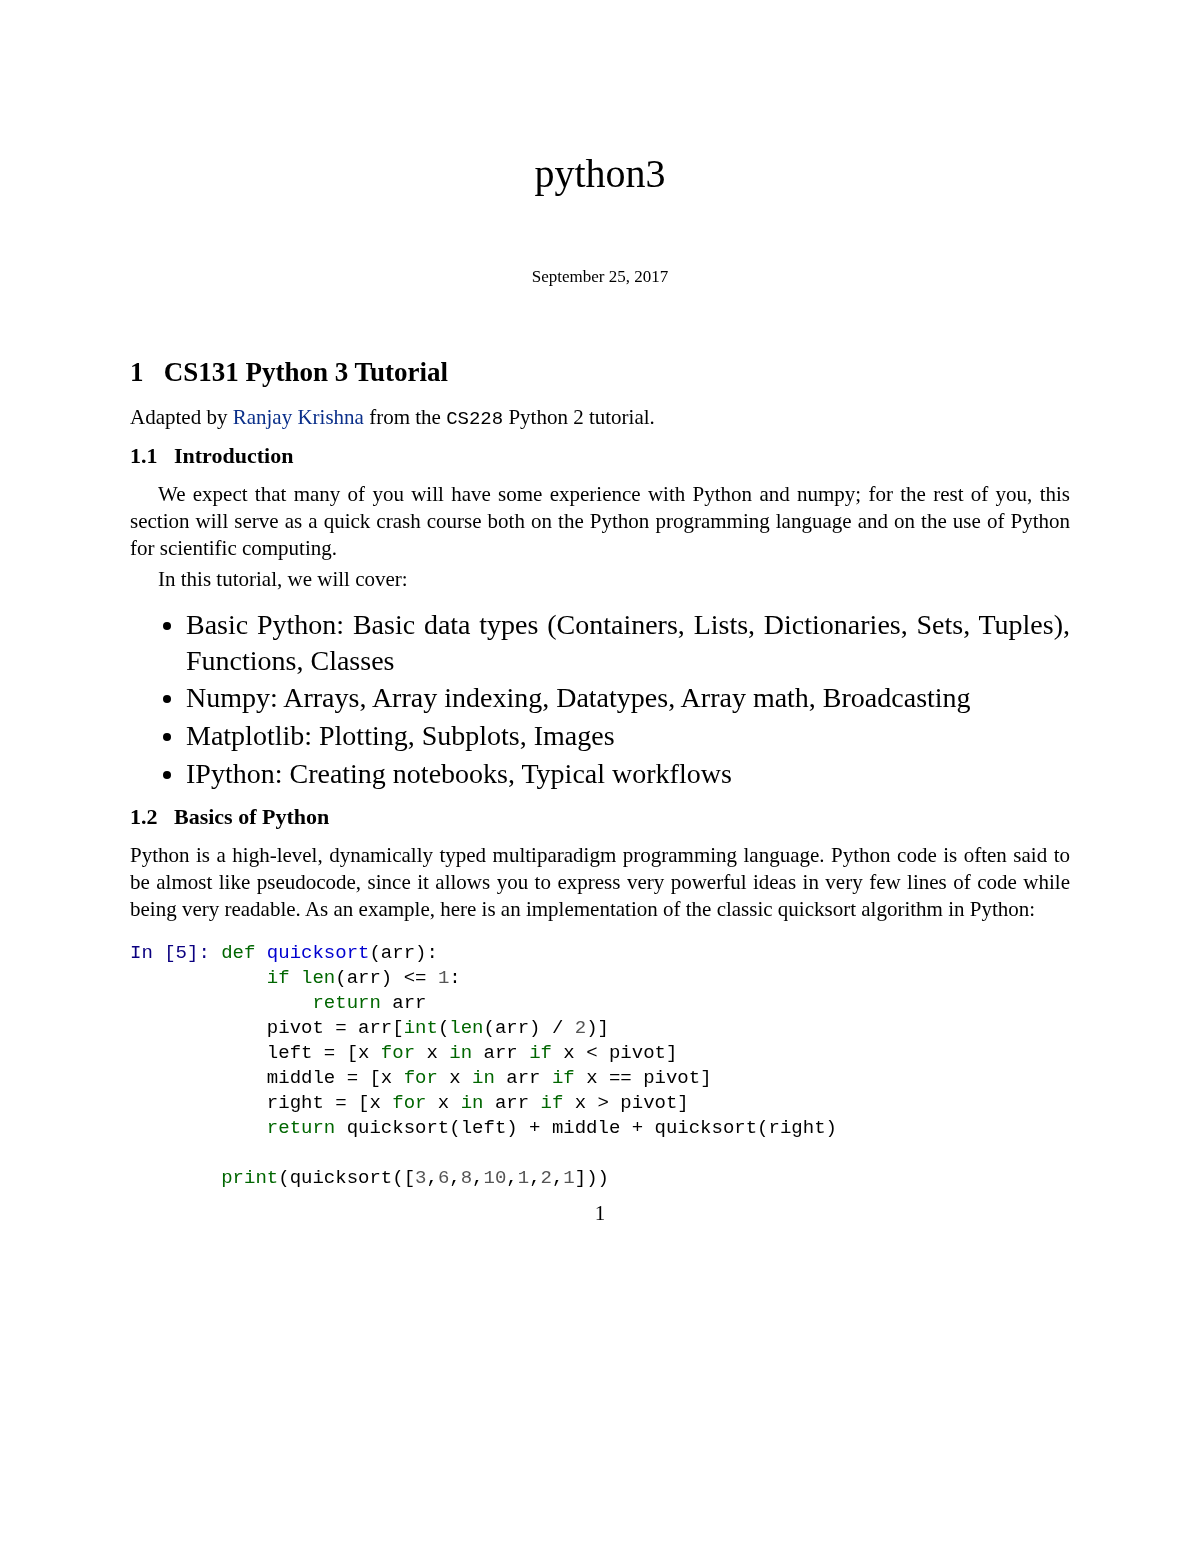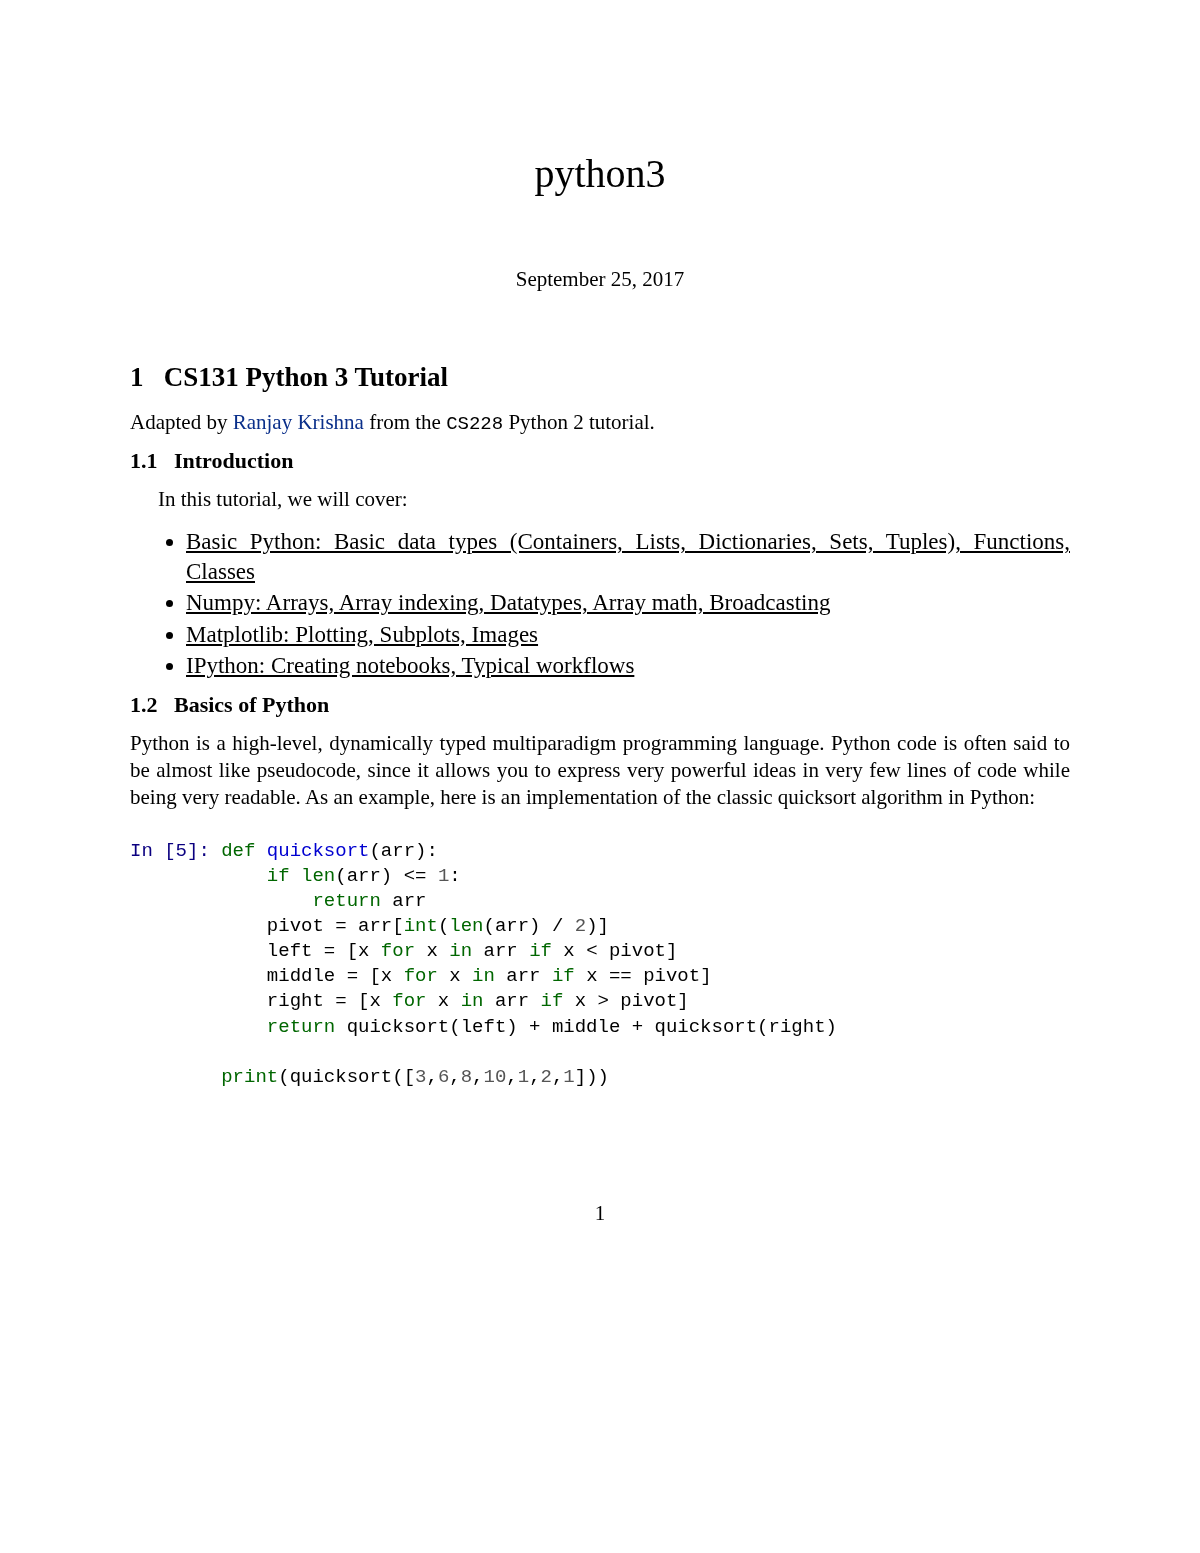--- a/index.html
+++ b/index.html
@@ -17,21 +17,21 @@
     padding: 150px 130px 0 130px;
   }
   .title {
     text-align: center;
     font-size: 40px;
     font-weight: 400;
     margin-bottom: 70px;
   }
   .date {
     text-align: center;
-    font-size: 21px;
+    font-size: 17px;
     margin-bottom: 70px;
   }
   .h1 {
     font-size: 27px;
     font-weight: 700;
     margin-bottom: 16px;
   }
   .h2 {
     font-size: 22px;
     font-weight: 700;
@@ -51,34 +51,33 @@
     color: #0a2f8a;
     text-decoration: none;
   }
   .mono {
     font-family: "Courier New", Courier, monospace;
     font-size: 19px;
   }
   ul.bullets {
     margin: 14px 0 10px 0;
     padding-left: 56px;
-    font-size: 23px;
+    font-size: 28px;
     line-height: 1.28;
     text-align: justify;
-    text-decoration: underline;
   }
   ul.bullets li {
     margin-bottom: 2px;
   }
   .codeblock {
     font-family: "Courier New", Courier, monospace;
     font-size: 19px;
     line-height: 1.32;
     white-space: pre;
-    margin-top: 28px;
+    margin-top: 18px;
   }
   .c-prompt { color: #0b0080; }
   .c-kw     { color: #006600; }
   .c-fn     { color: #0000d0; }
   .c-builtin{ color: #006600; }
   .c-num    { color: #555; }
   .pagenum {
     position: absolute;
     bottom: 70px;
     left: 0; right: 0;
@@ -99,20 +98,21 @@
   </div>
 
   <p class="para">
     <span>Adapted by </span><a class="link">Ranjay Krishna</a><span> from the </span><span class="mono">CS228</span><span> Python 2 tutorial.</span>
   </p>
 
   <div class="h2">
     <span>1.1</span>&nbsp;&nbsp;&nbsp;<span>Introduction</span>
   </div>
 
+  <p class="para indent">We expect that many of you will have some experience with Python and numpy; for the rest of you, this section will serve as a quick crash course both on the Python programming language and on the use of Python for scientific computing.</p>
   <p class="para indent">In this tutorial, we will cover:</p>
 
   <ul class="bullets">
     <li>Basic Python: Basic data types (Containers, Lists, Dictionaries, Sets, Tuples), Functions, Classes</li>
     <li>Numpy: Arrays, Array indexing, Datatypes, Array math, Broadcasting</li>
     <li>Matplotlib: Plotting, Subplots, Images</li>
     <li>IPython: Creating notebooks, Typical workflows</li>
   </ul>
 
   <div class="h2">

